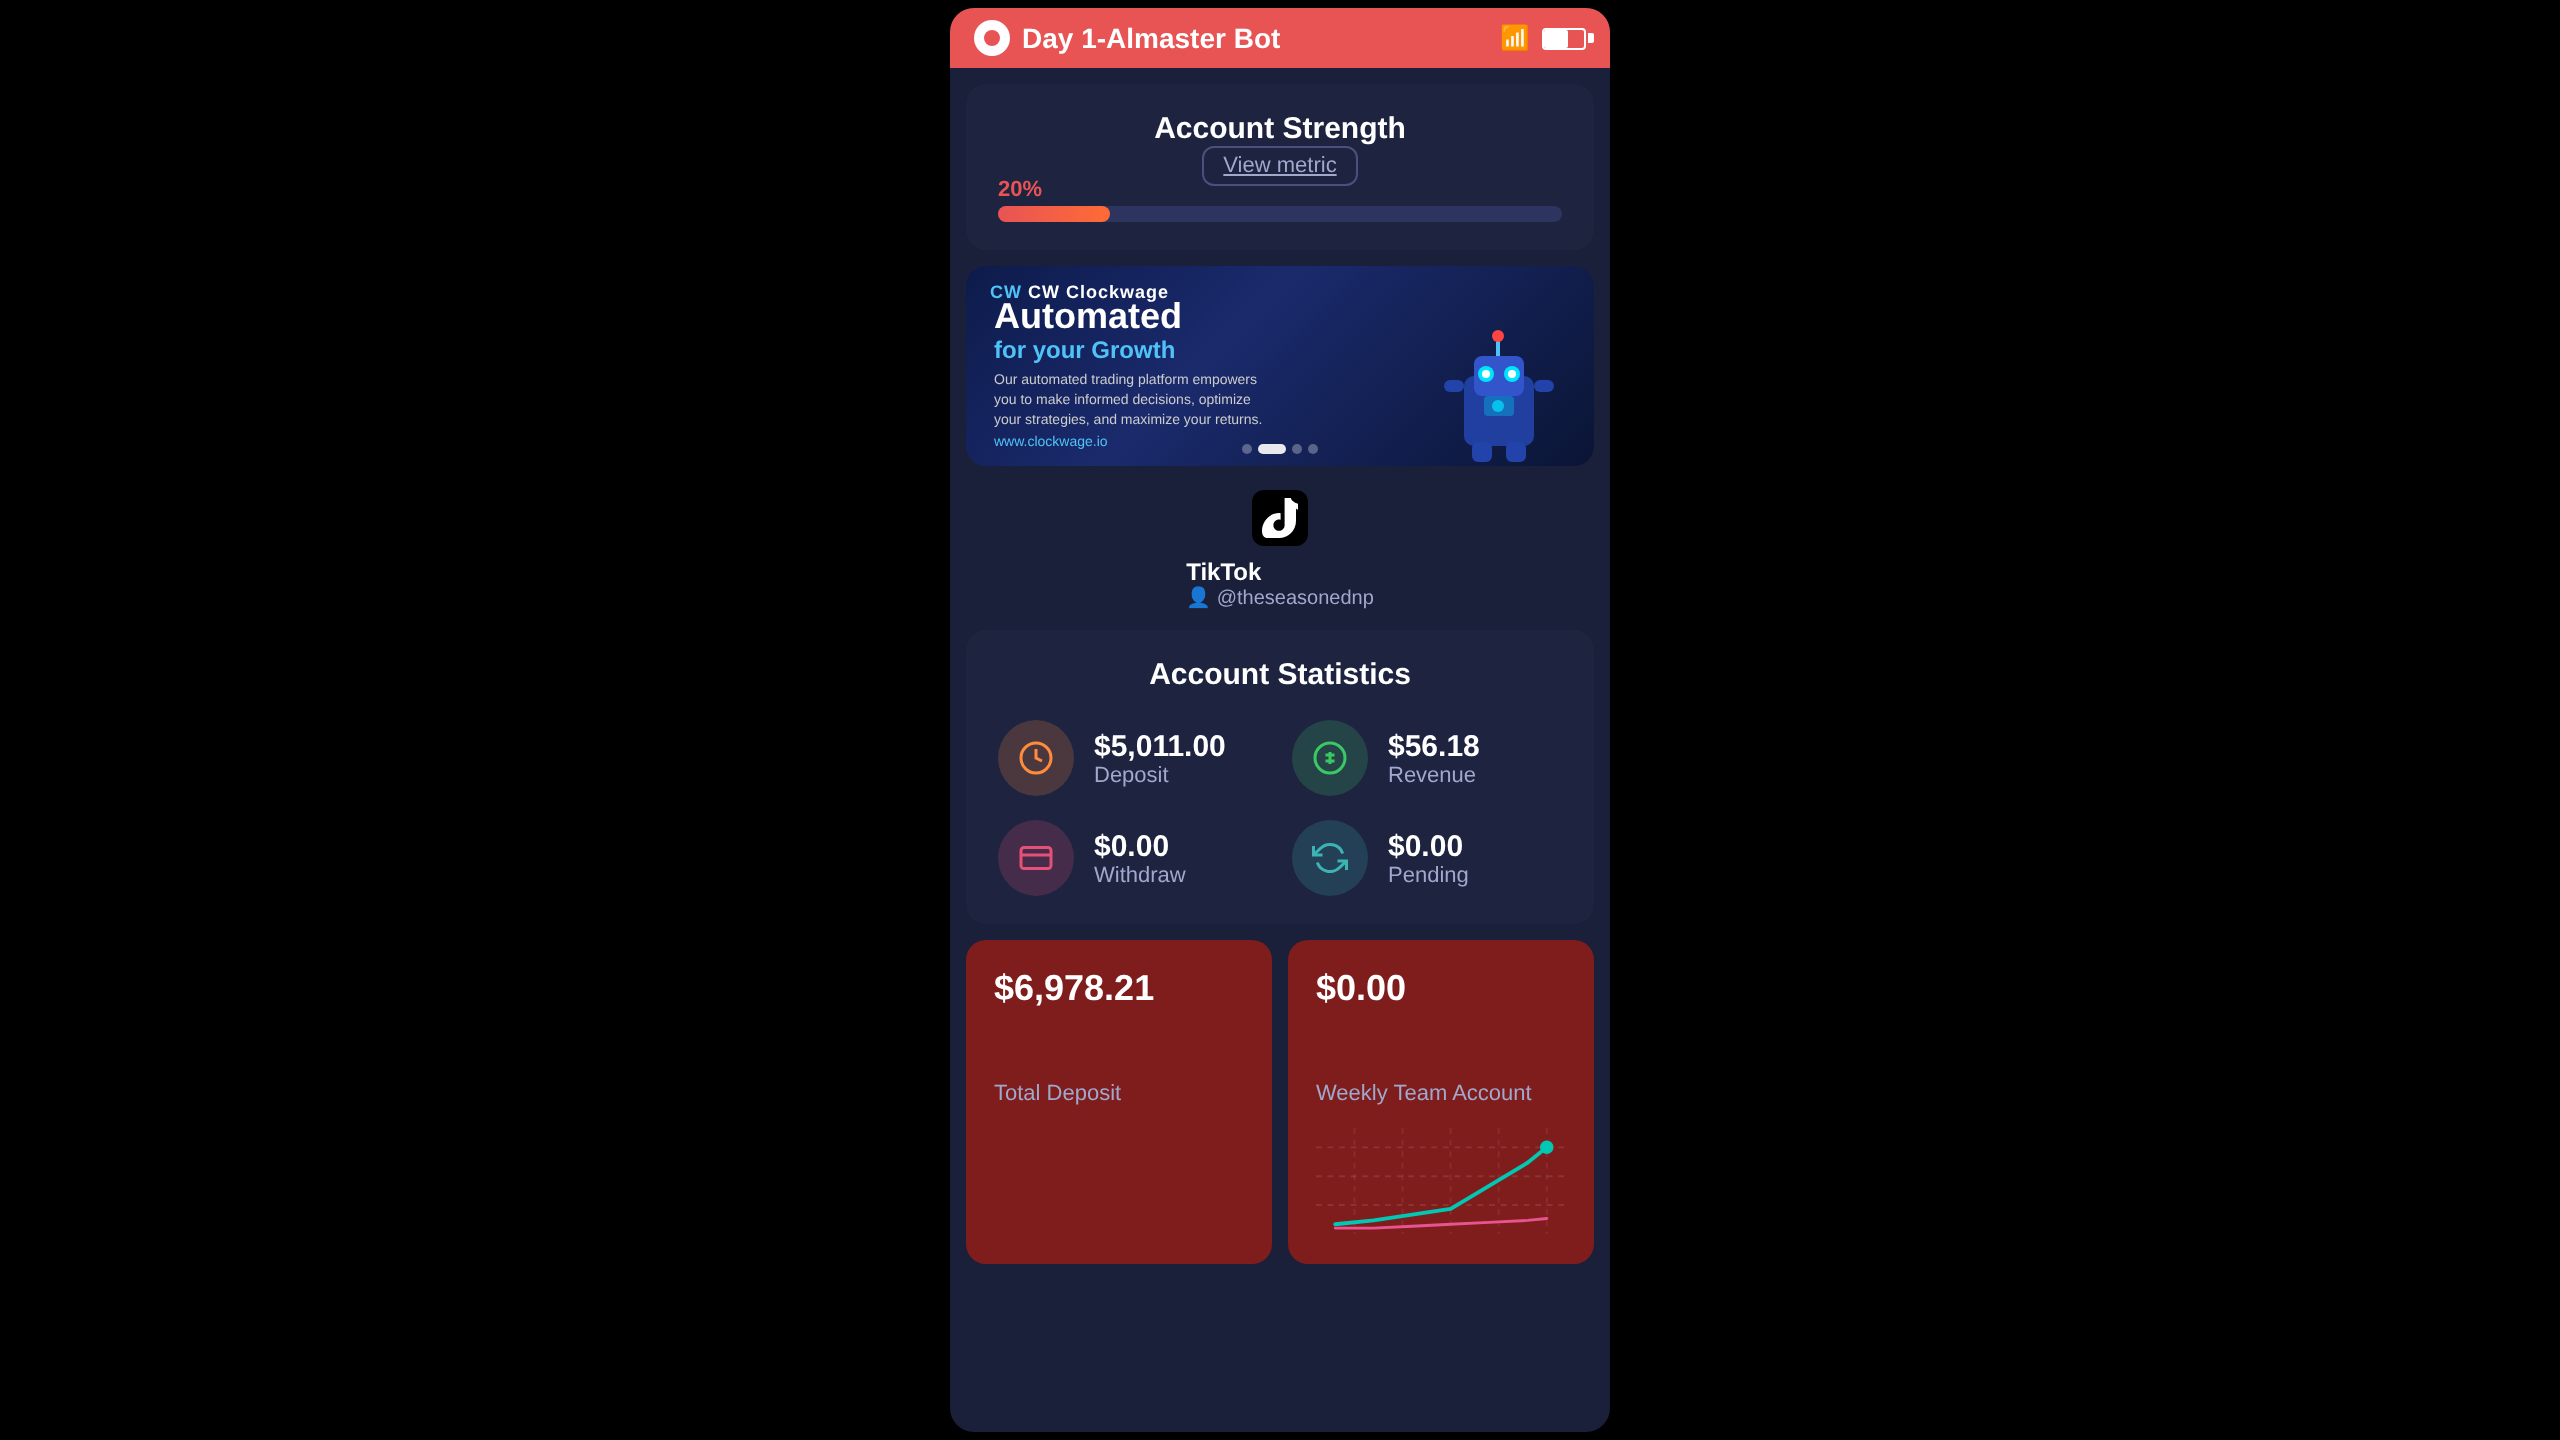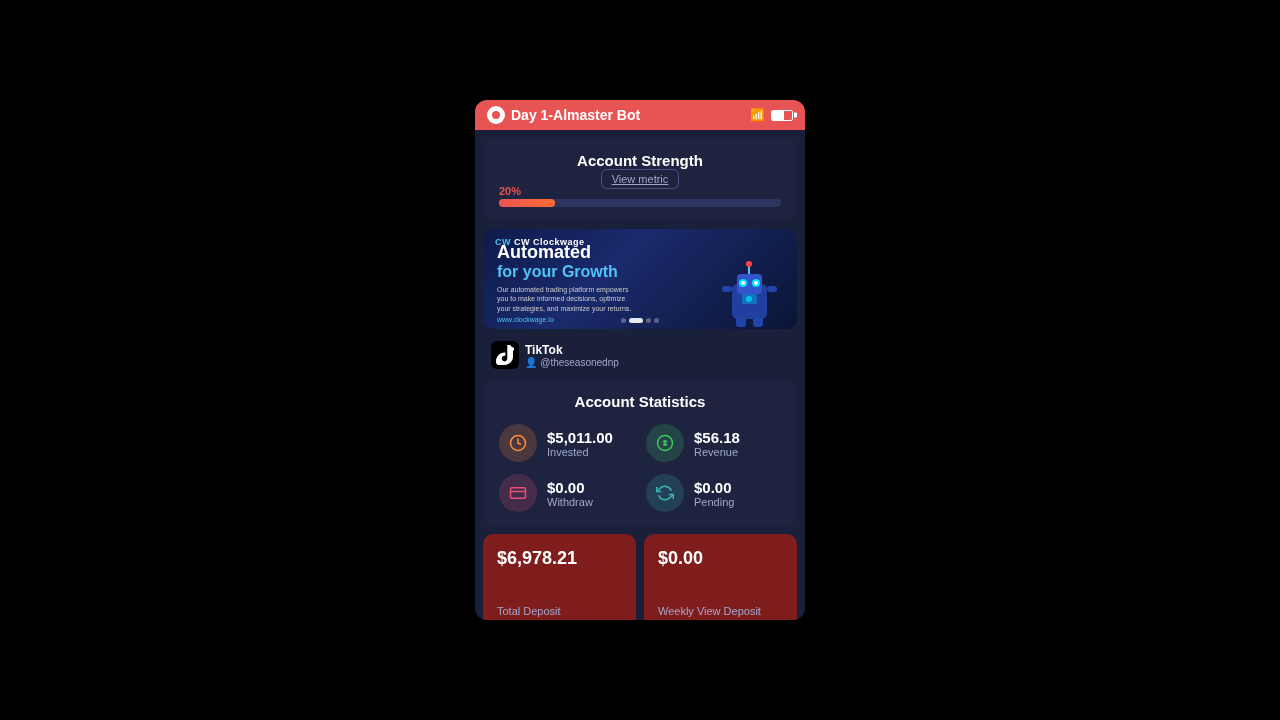--- a/index.html
+++ b/index.html
@@ -9,21 +9,21 @@
       background: #000;
       display: flex;
       align-items: center;
       justify-content: center;
       font-family: -apple-system, BlinkMacSystemFont, 'Segoe UI', sans-serif;
       overflow: hidden;
     }
 
     .phone-container {
       width: 330px;
-      height: 520px;
+      height: 712px;
       background: #1a1f3a;
       border-radius: 12px;
       overflow: hidden;
       display: flex;
       flex-direction: column;
       position: relative;
     }
 
     
     .status-bar {
@@ -181,21 +181,21 @@
       margin-top: 8px;
     }
     .banner-main-text {
       color: #fff;
       font-size: 18px;
       font-weight: 800;
       line-height: 1.1;
     }
     .banner-sub-text {
       color: #4fc3f7;
-      font-size: 16px;
+      font-size: 12px;
       font-weight: 800;
       line-height: 1.1;
     }
     .banner-desc {
       color: #ccc;
       font-size: 7px;
       margin-top: 4px;
       line-height: 1.4;
       max-width: 140px;
     }
@@ -234,20 +234,21 @@
       border-radius: 3px;
     }
 
     
     .tiktok-badge {
       display: flex;
       align-items: center;
       gap: 6px;
       padding: 4px 8px 6px 8px;
       margin: 0 8px;
+      flex-direction: column;
     }
     .tiktok-icon {
       width: 28px;
       height: 28px;
       background: #000;
       border-radius: 6px;
       display: flex;
       align-items: center;
       justify-content: center;
       font-size: 16px;
@@ -478,21 +479,21 @@
         <div class="stat-item">
           <div class="stat-icon-circle icon-orange">
 
             <svg width="18" height="18" viewBox="0 0 24 24" fill="none" stroke="currentColor" stroke-width="2">
               <circle cx="12" cy="12" r="10"></circle>
                 <polyline points="12 6 12 12 16 14"></polyline>
             </svg>
           </div>
           <div class="stat-info">
             <span class="stat-value">$5,011.00</span>
-            <span class="stat-label">Invested</span>
+            <span class="stat-label">Deposit</span>
           </div>
         </div>
 
         <div class="stat-item">
           <div class="stat-icon-circle icon-green">
 
             <svg width="18" height="18" viewBox="0 0 24 24" fill="none" stroke="currentColor" stroke-width="2">
               <circle cx="12" cy="12" r="10"></circle>
                 <line x1="12" y1="8" x2="12" y2="16"></line>
                 <path d="M9 10h6M9 14h6"></path>
@@ -538,21 +539,21 @@
 
     <div class="bottom-cards">
 
       <div class="bottom-card">
         <div class="bottom-card-value">$6,978.21</div>
         <div class="bottom-card-label">Total Deposit</div>
       </div>
 
       <div class="bottom-card">
         <div class="bottom-card-value">$0.00</div>
-        <div class="bottom-card-label">Weekly View Deposit</div>
+        <div class="bottom-card-label">Weekly Team Account</div>
         <div class="mini-chart">
           <svg class="chart-svg" viewBox="0 0 130 55">
 
             <line x1="0" y1="10" x2="130" y2="10" stroke="rgba(255,255,255,0.1)" stroke-width="1" stroke-dasharray="3,3"></line>
             <line x1="0" y1="25" x2="130" y2="25" stroke="rgba(255,255,255,0.1)" stroke-width="1" stroke-dasharray="3,3"></line>
             <line x1="0" y1="40" x2="130" y2="40" stroke="rgba(255,255,255,0.1)" stroke-width="1" stroke-dasharray="3,3"></line>
 
             <line x1="20" y1="0" x2="20" y2="55" stroke="rgba(255,255,255,0.07)" stroke-width="1" stroke-dasharray="3,3"></line>
             <line x1="45" y1="0" x2="45" y2="55" stroke="rgba(255,255,255,0.07)" stroke-width="1" stroke-dasharray="3,3"></line>
             <line x1="70" y1="0" x2="70" y2="55" stroke="rgba(255,255,255,0.07)" stroke-width="1" stroke-dasharray="3,3"></line>

